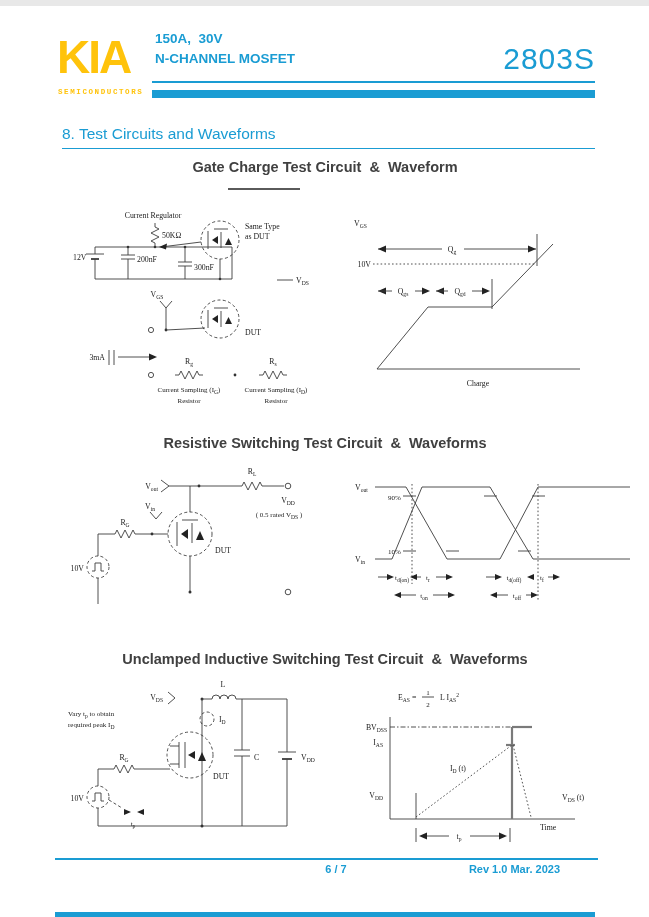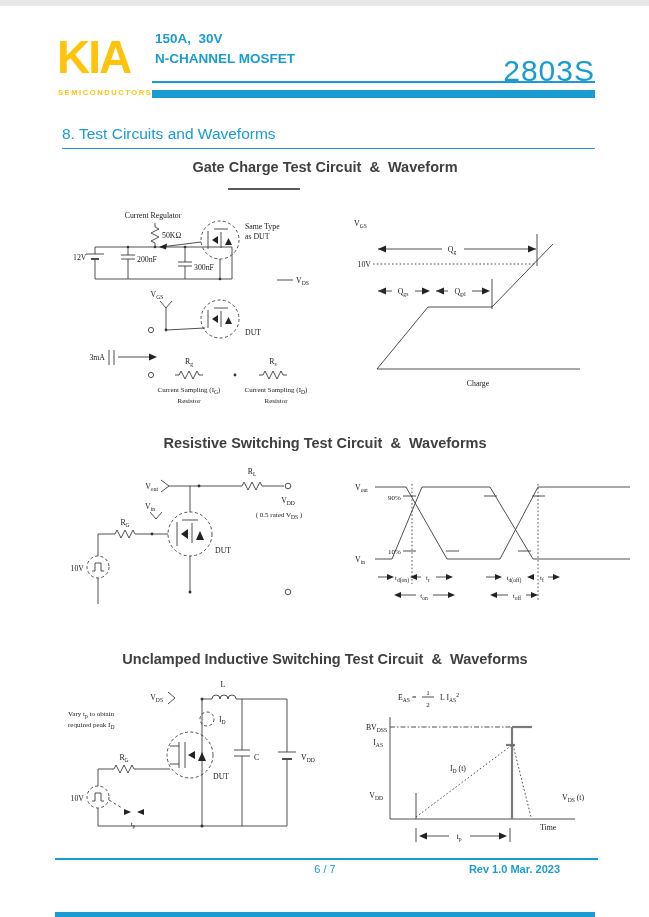--- a/index.html
+++ b/index.html
@@ -1,34 +1,34 @@
 <!DOCTYPE html>
 <html><head>
 <meta charset="utf-8">
 <style>
   html,body{margin:0;padding:0;background:#e8e8e8;}
   .page{position:relative;width:649px;height:917px;background:#ffffff;font-family:"Liberation Sans",sans-serif;overflow:hidden;margin:6px auto;}
   .abs{position:absolute;}
   
   .logo{left:57px;top:28px;color:#FFC30B;font-weight:bold;font-size:46px;letter-spacing:-2px;line-height:1;}
-  .logo-sub{left:58px;top:82px;color:#FFC30B;font-weight:bold;font-size:7.5px;letter-spacing:1.6px;}
+  .logo-sub{left:58px;top:82px;color:#FFC30B;font-weight:bold;font-size:7.5px;letter-spacing:1.6px;font-family:Liberation Mono, monospace;}
   .spec{left:155px;top:23px;color:#1A9CD3;font-weight:bold;font-size:13.5px;line-height:1.45;white-space:pre;}
-  .partno{top:48px;right:54px;color:#1A9CD3;font-size:30px;letter-spacing:1px;}
+  .partno{top:36px;right:54px;color:#1A9CD3;font-size:30px;letter-spacing:1px;}
   .rule-thin{left:152px;width:443px;top:75px;height:2px;background:#1A9CD3;}
   .rule-thick{left:152px;width:443px;top:84px;height:8px;background:#1A9CD3;}
   
   .sec-head{left:62px;top:119px;color:#1A9CD3;font-size:15.5px;}
   .sec-head-rule{left:62px;width:533px;top:142px;height:1px;background:#1A9CD3;}
   
   .blk-title{left:55px;width:540px;text-align:center;color:#404040;font-weight:bold;font-size:14.5px;white-space:pre;}
   .t1{top:153px;} .t2{top:429px;} .t3{top:645px;}
   .title-mark{left:228px;top:182px;width:72px;height:2px;background:#5a5a5a;}
   
   .footer-rule{left:55px;width:543px;top:852px;height:1.5px;background:#1A9CD3;}
-  .footer-page{left:55px;width:540px;top:857px;text-align:center;color:#1A9CD3;font-weight:normal;font-size:11px;}
+  .footer-page{left:66px;width:540px;top:857px;text-align:center;color:#1A9CD3;font-weight:bold;font-size:11px;}
   .footer-rev{right:89px;top:857px;color:#1A9CD3;font-weight:bold;font-size:11px;}
   .footer-bar{left:55px;width:540px;top:906px;height:9px;background:#1A9CD3;}
   
   svg{position:absolute;overflow:visible;}
   svg text{font-family:"Liberation Serif",serif;font-size:7.8px;fill:#1b1b1b;}
   svg .sub{font-size:5.6px;}
   svg .sup{font-size:5.6px;}
   svg .small{font-size:7px;}
   .wire{stroke:#3c3c3c;stroke-width:0.9;fill:none;}
   .dashc{stroke:#3c3c3c;stroke-width:0.9;fill:none;stroke-dasharray:3,2.4;}

